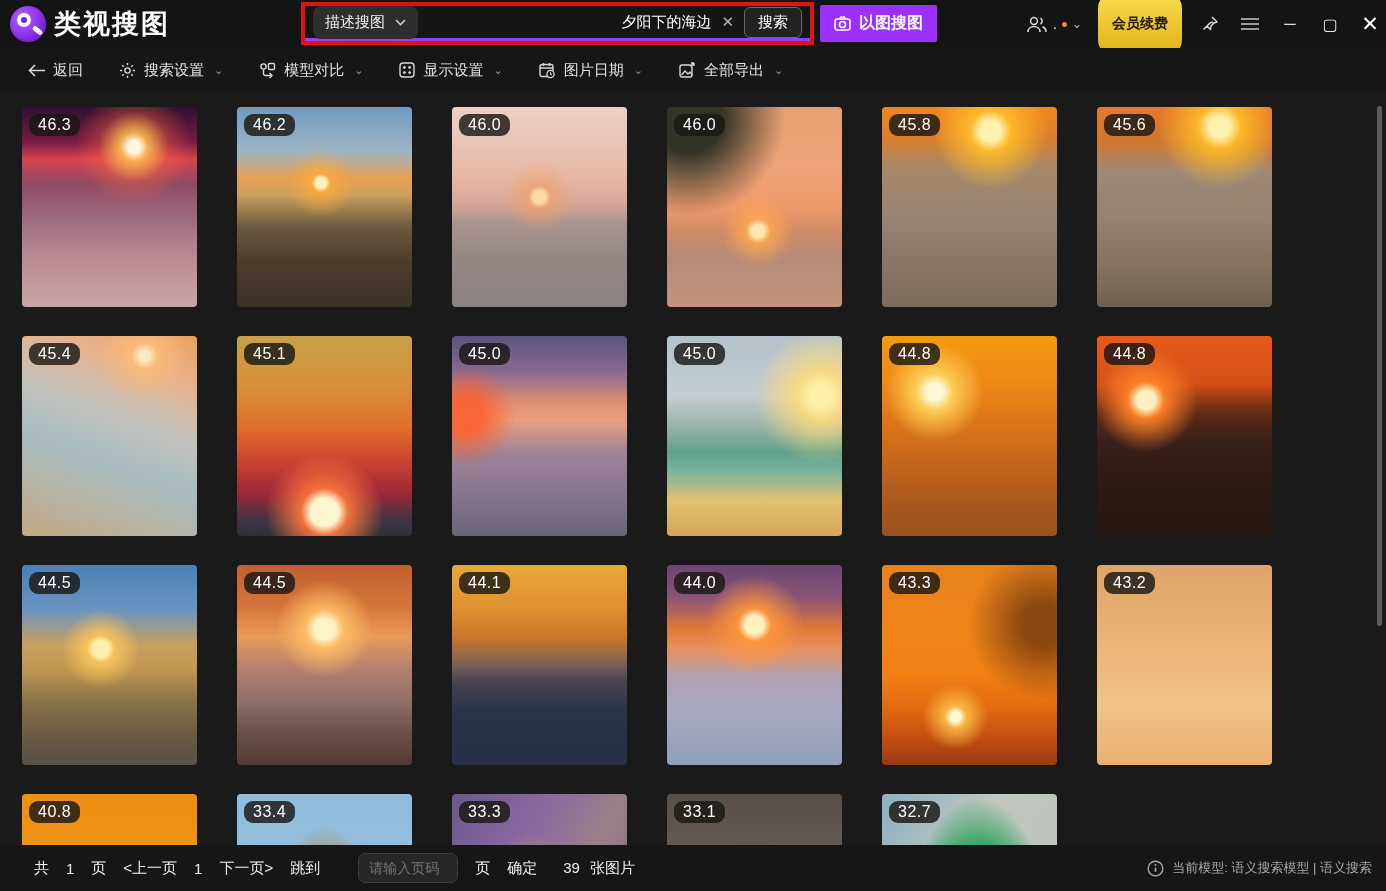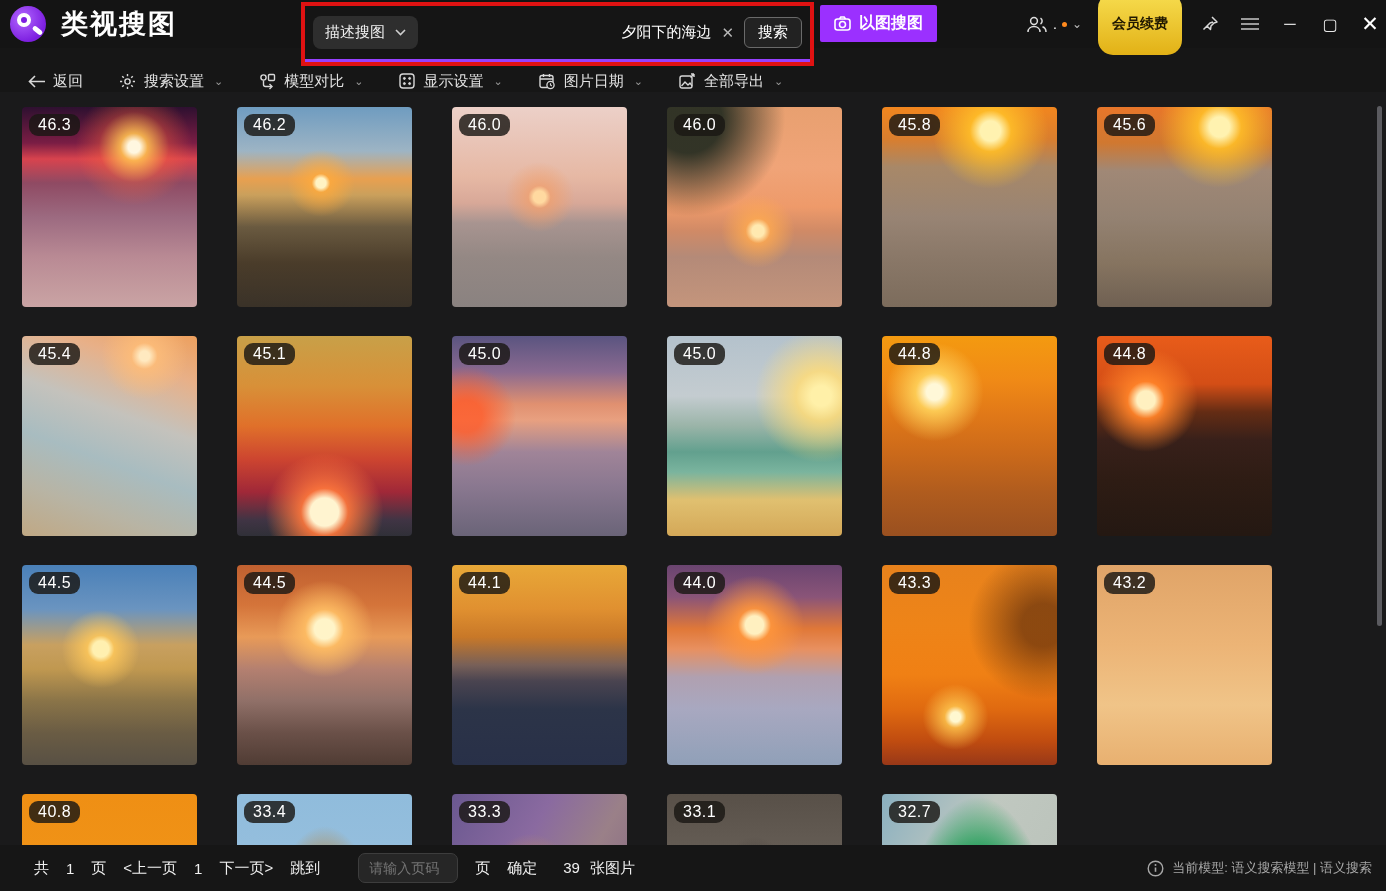--- a/index.html
+++ b/index.html
@@ -7,33 +7,33 @@
   body {
     background:#161616;
     font-family:"Liberation Sans","DejaVu Sans",sans-serif;
     color:#e8e8e8;
     position:relative;
   }
   .window { position:absolute; inset:0; }
 
   
   .titlebar { position:absolute; top:0; left:0; right:0; height:48px; background:#141414; }
-  .logo { position:absolute; left:10px; top:6px; display:flex; align-items:center; gap:15px; }
+  .logo { position:absolute; left:10px; top:6px; display:flex; align-items:center; gap:8px; }
   .logo-mark { width:36px; height:36px; border-radius:50%;
     background:radial-gradient(circle at 35% 35%, #b266ff, #7d1fe0 70%);
     position:relative; }
   .logo-mark .lens { position:absolute; left:7px; top:7px; width:14px; height:14px;
     border:4px solid #fff; border-radius:50%; background:#7d1fe0; }
   .logo-mark .handle { position:absolute; left:22px; top:22px; width:11px; height:5px;
     background:#fff; border-radius:3px; transform:rotate(38deg); }
   .logo-title { font-family:"DejaVu Serif","Liberation Serif",serif; font-weight:700;
     font-size:27px; color:#fff; letter-spacing:2px; }
 
   
-  .search-annotation { position:absolute; left:301px; top:2px; width:513px; height:64px;
+  .search-annotation { position:absolute; left:301px; top:2px; width:513px; height:43px;
     border:4px solid #e01212; z-index:20; background:#151515; }
   .searchbar { width:100%; height:100%; display:flex; align-items:center;
     background:#151515; border-bottom:3px solid #9640ff; padding:0 8px; }
   .mode-select { display:flex; align-items:center; gap:10px; background:#2e2e2e;
     border:none; color:#f0f0f0; font-size:15px; padding:7px 12px; border-radius:8px; cursor:pointer; }
   .query-text { flex:1; margin-left:14px; font-size:15px; color:#fff; text-align:right; }
   .clear-x { color:#b8b8b8; font-size:15px; padding:0 10px; cursor:pointer; }
   .search-btn { background:#222; border:1px solid #6a6a6a; color:#fff; font-size:15px;
     padding:5px 13px; border-radius:6px; cursor:pointer; }
 
@@ -48,21 +48,21 @@
   .notif-dot { width:5px; height:5px; border-radius:50%; background:#ff8a1e; display:inline-block; }
   .chev { color:#bdbdbd; font-size:12px; }
   .vip-btn { background:linear-gradient(180deg,#f7dd4f,#e2b116); border:none; border-radius:15px;
     color:#201800; font-weight:700; font-size:14px; padding:22px 14px; cursor:pointer; }
   .icon-btn { background:none; border:none; color:#c9c9c9; cursor:pointer;
     display:flex; align-items:center; justify-content:center; width:24px; height:24px; }
   .win-glyph { font-size:16px; color:#e8e8e8; }
   .close-glyph { font-size:21px; color:#fff; }
 
   
-  .toolbar { position:absolute; top:59px; left:0; right:0; height:44px;
+  .toolbar { position:absolute; top:48px; left:0; right:0; height:44px;
     display:flex; align-items:center; gap:36px; padding-left:28px; background:#161616; }
   .tool-item { display:flex; align-items:center; gap:8px; color:#e2e2e2; font-size:15px; cursor:pointer; }
   .tool-item svg { stroke:#d8d8d8; }
   .tool-chev { color:#9a9a9a; font-size:11px; margin-left:2px; }
 
   
   .content { position:absolute; top:92px; left:0; right:0; bottom:46px; overflow:hidden;
     background:#1a1a1b; padding:15px 0 0 22px; }
   .grid { display:grid; grid-template-columns:repeat(6,200px); column-gap:15px; row-gap:29px; }
   .tile { width:175px; height:200px; border-radius:4px; position:relative; cursor:pointer; }

